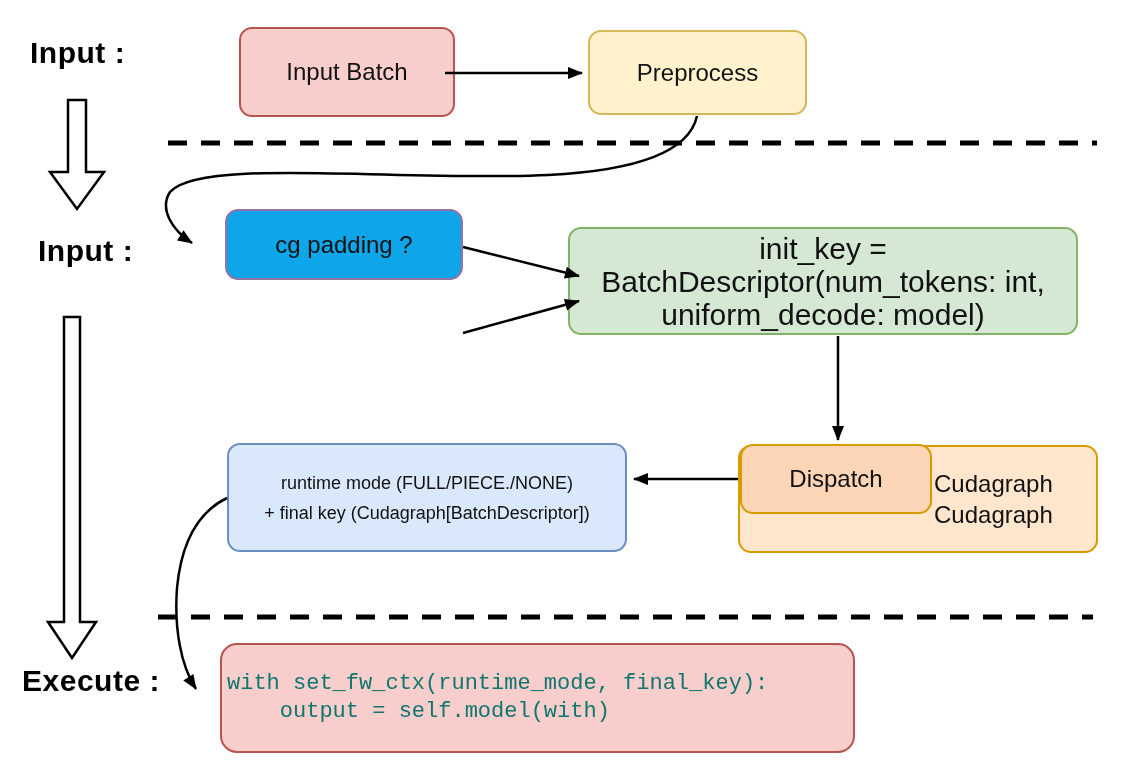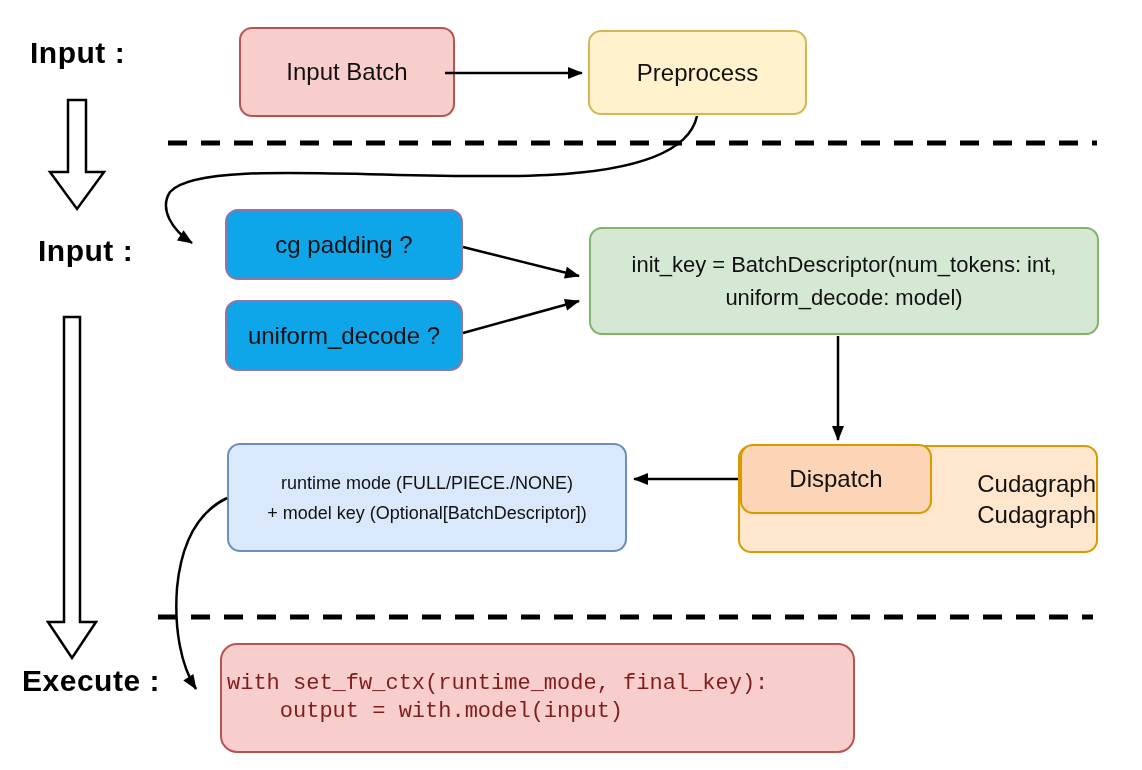--- a/index.html
+++ b/index.html
@@ -24,34 +24,34 @@
   .purple{background:#0ea5e9;border-color:#9673a6;}
   .green{background:#d5e8d4;border-color:#82b366;}
   .blue{background:#dae8fc;border-color:#6c8ebf;}
   .orange-light{background:#ffe6cc;border-color:#d79b00;}
   .orange{background:#fbd5b5;border-color:#d79b00;}
 
   .n-input-batch{left:227px;top:27px;width:216px;height:90px;font-size:24px;}
   .n-preprocess{left:588px;top:30px;width:219px;height:85px;font-size:24px;}
   .n-cg-padding{left:225px;top:209px;width:238px;height:71px;font-size:24px;}
   .n-uniform-decode{left:225px;top:300px;width:238px;height:71px;font-size:24px;}
-  .n-init-key{left:589px;top:227px;width:510px;height:108px;font-size:22px;line-height:33px;text-align:center;}
+  .n-init-key{left:568px;top:227px;width:510px;height:108px;font-size:30px;line-height:33px;text-align:center;}
   .n-cuda-outer{left:738px;top:445px;width:360px;height:108px;}
   .cuda-text{
     position:absolute;left:194px;top:0;width:162px;height:100%;
-    display:flex;flex-direction:column;align-items:flex-end;justify-content:center;
+    display:flex;flex-direction:column;align-items:flex-start;justify-content:center;
     font-size:24px;line-height:31px;color:#111;
   }
   .n-dispatch{left:740px;top:444px;width:192px;height:70px;font-size:24px;}
   .n-runtime-mode{left:227px;top:443px;width:400px;height:109px;font-size:18px;line-height:30px;}
   .n-execute-code{
     left:208px;top:643px;width:635px;height:110px;border-radius:17px;
     align-items:flex-start;text-align:left;
     font-family:"Liberation Mono","DejaVu Sans Mono",monospace;
-    font-size:22px;line-height:28px;color:#7f1d1d;padding-left:5px;
+    font-size:22px;line-height:28px;color:#0f766e;padding-left:5px;
   }
   .n-execute-code span{white-space:pre;}
 </style>
 </head>
 <body>
 
 <div class="canvas">
 
   <div class="sec-label" style="left:30px;top:36px;">Input :</div>
   <div class="sec-label" style="left:38px;top:234px;">Input :</div>
@@ -62,48 +62,45 @@
   </div>
 
   <div class="node yellow n-preprocess">
     <span>Preprocess</span>
   </div>
 
   <div class="node purple n-cg-padding">
     <span>cg padding ?</span>
   </div>
 
-  <div class="node purple n-uniform-decode">
-    <span>uniform_decode ?</span>
-  </div>
 
   <div class="node green n-init-key">
     <span>init_key = BatchDescriptor(num_tokens: int,</span>
     <span>uniform_decode: model)</span>
   </div>
 
   <div class="node orange-light n-cuda-outer">
     <div class="cuda-text">
       <span>Cudagraph</span>
       <span>Cudagraph</span>
     </div>
   </div>
 
   <div class="node orange n-dispatch">
     <span>Dispatch</span>
   </div>
 
   <div class="node blue n-runtime-mode">
     <span>runtime mode (FULL/PIECE./NONE)</span>
-    <span>+ model key (Optional[BatchDescriptor])</span>
+    <span>+ final key (Cudagraph[BatchDescriptor])</span>
   </div>
 
   <div class="node red n-execute-code">
     <span>with set_fw_ctx(runtime_mode, final_key):</span>
-    <span>    output = with.model(input)</span>
+    <span>    output = self.model(with)</span>
   </div>
 
   <svg class="connectors" width="1142" height="770" viewBox="0 0 1142 770">
     <defs>
       <marker id="arrow" markerUnits="userSpaceOnUse" markerWidth="18" markerHeight="14" refX="15" refY="7" orient="auto">
         <path d="M1,1 L16,7 L1,13 Z" fill="#000"></path>
       </marker>
     </defs>
 
     <line x1="168" y1="143" x2="1097" y2="143" stroke="#000" stroke-width="5" stroke-dasharray="19 14"></line>

